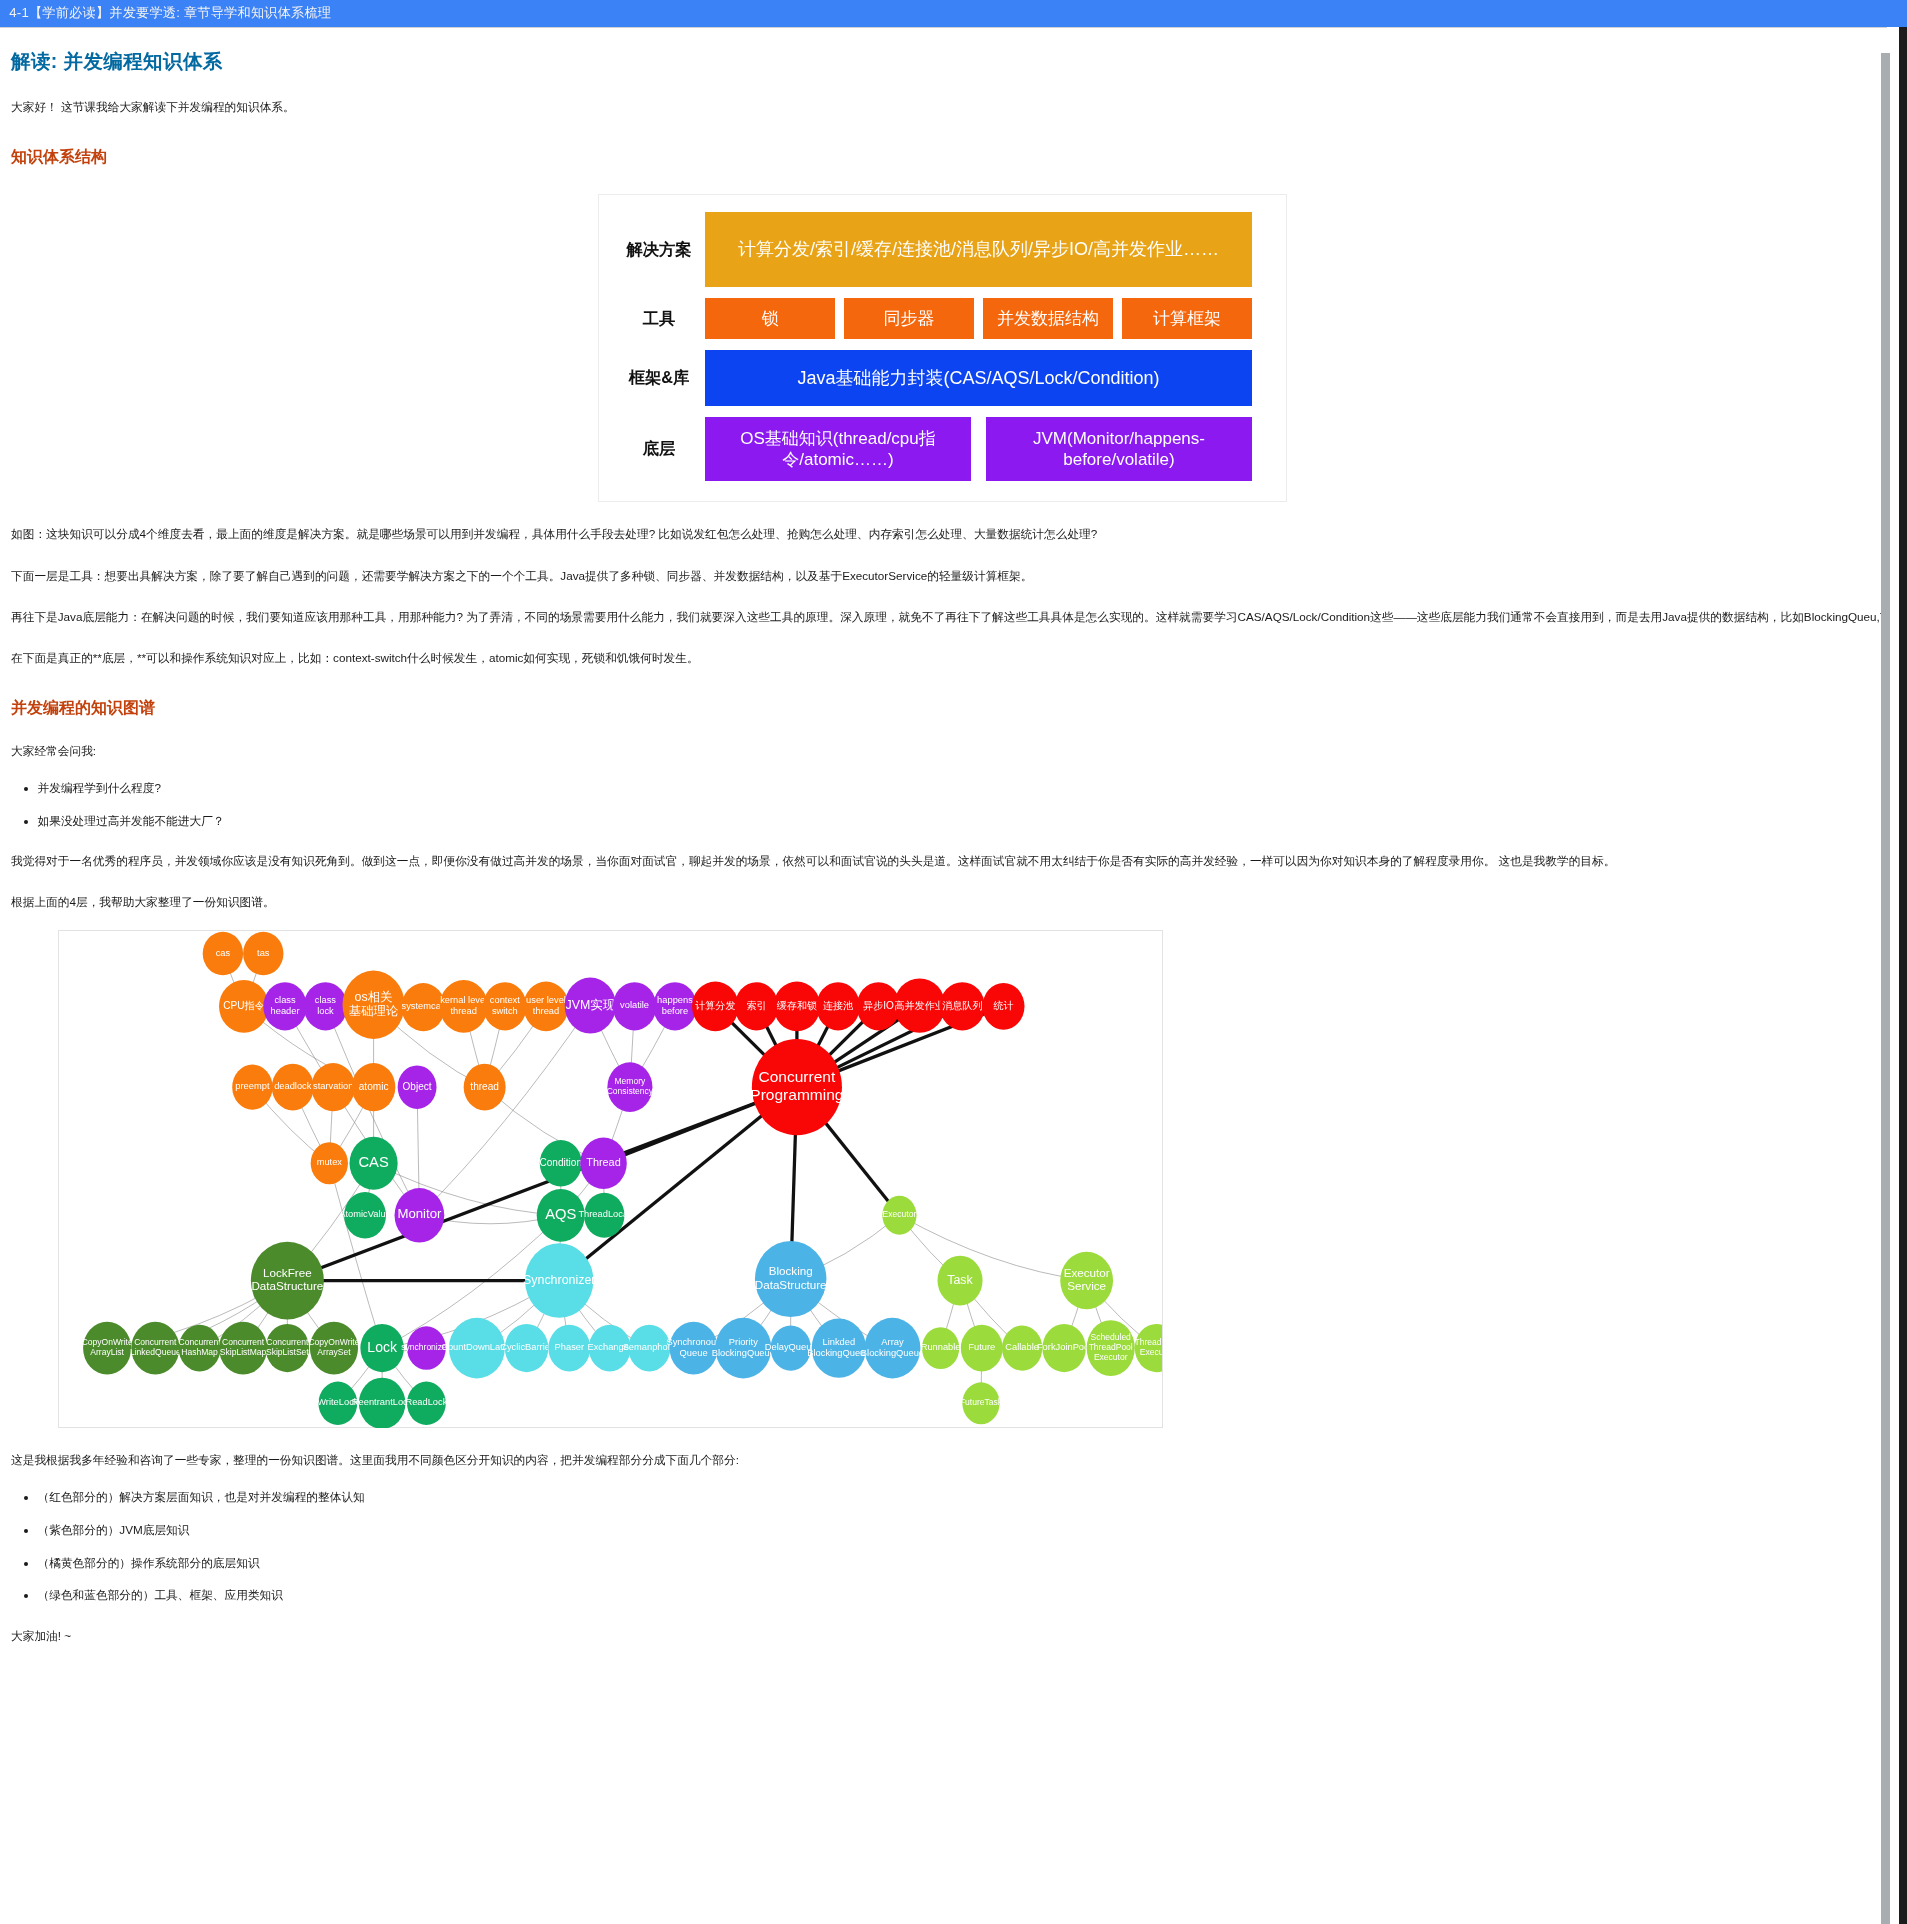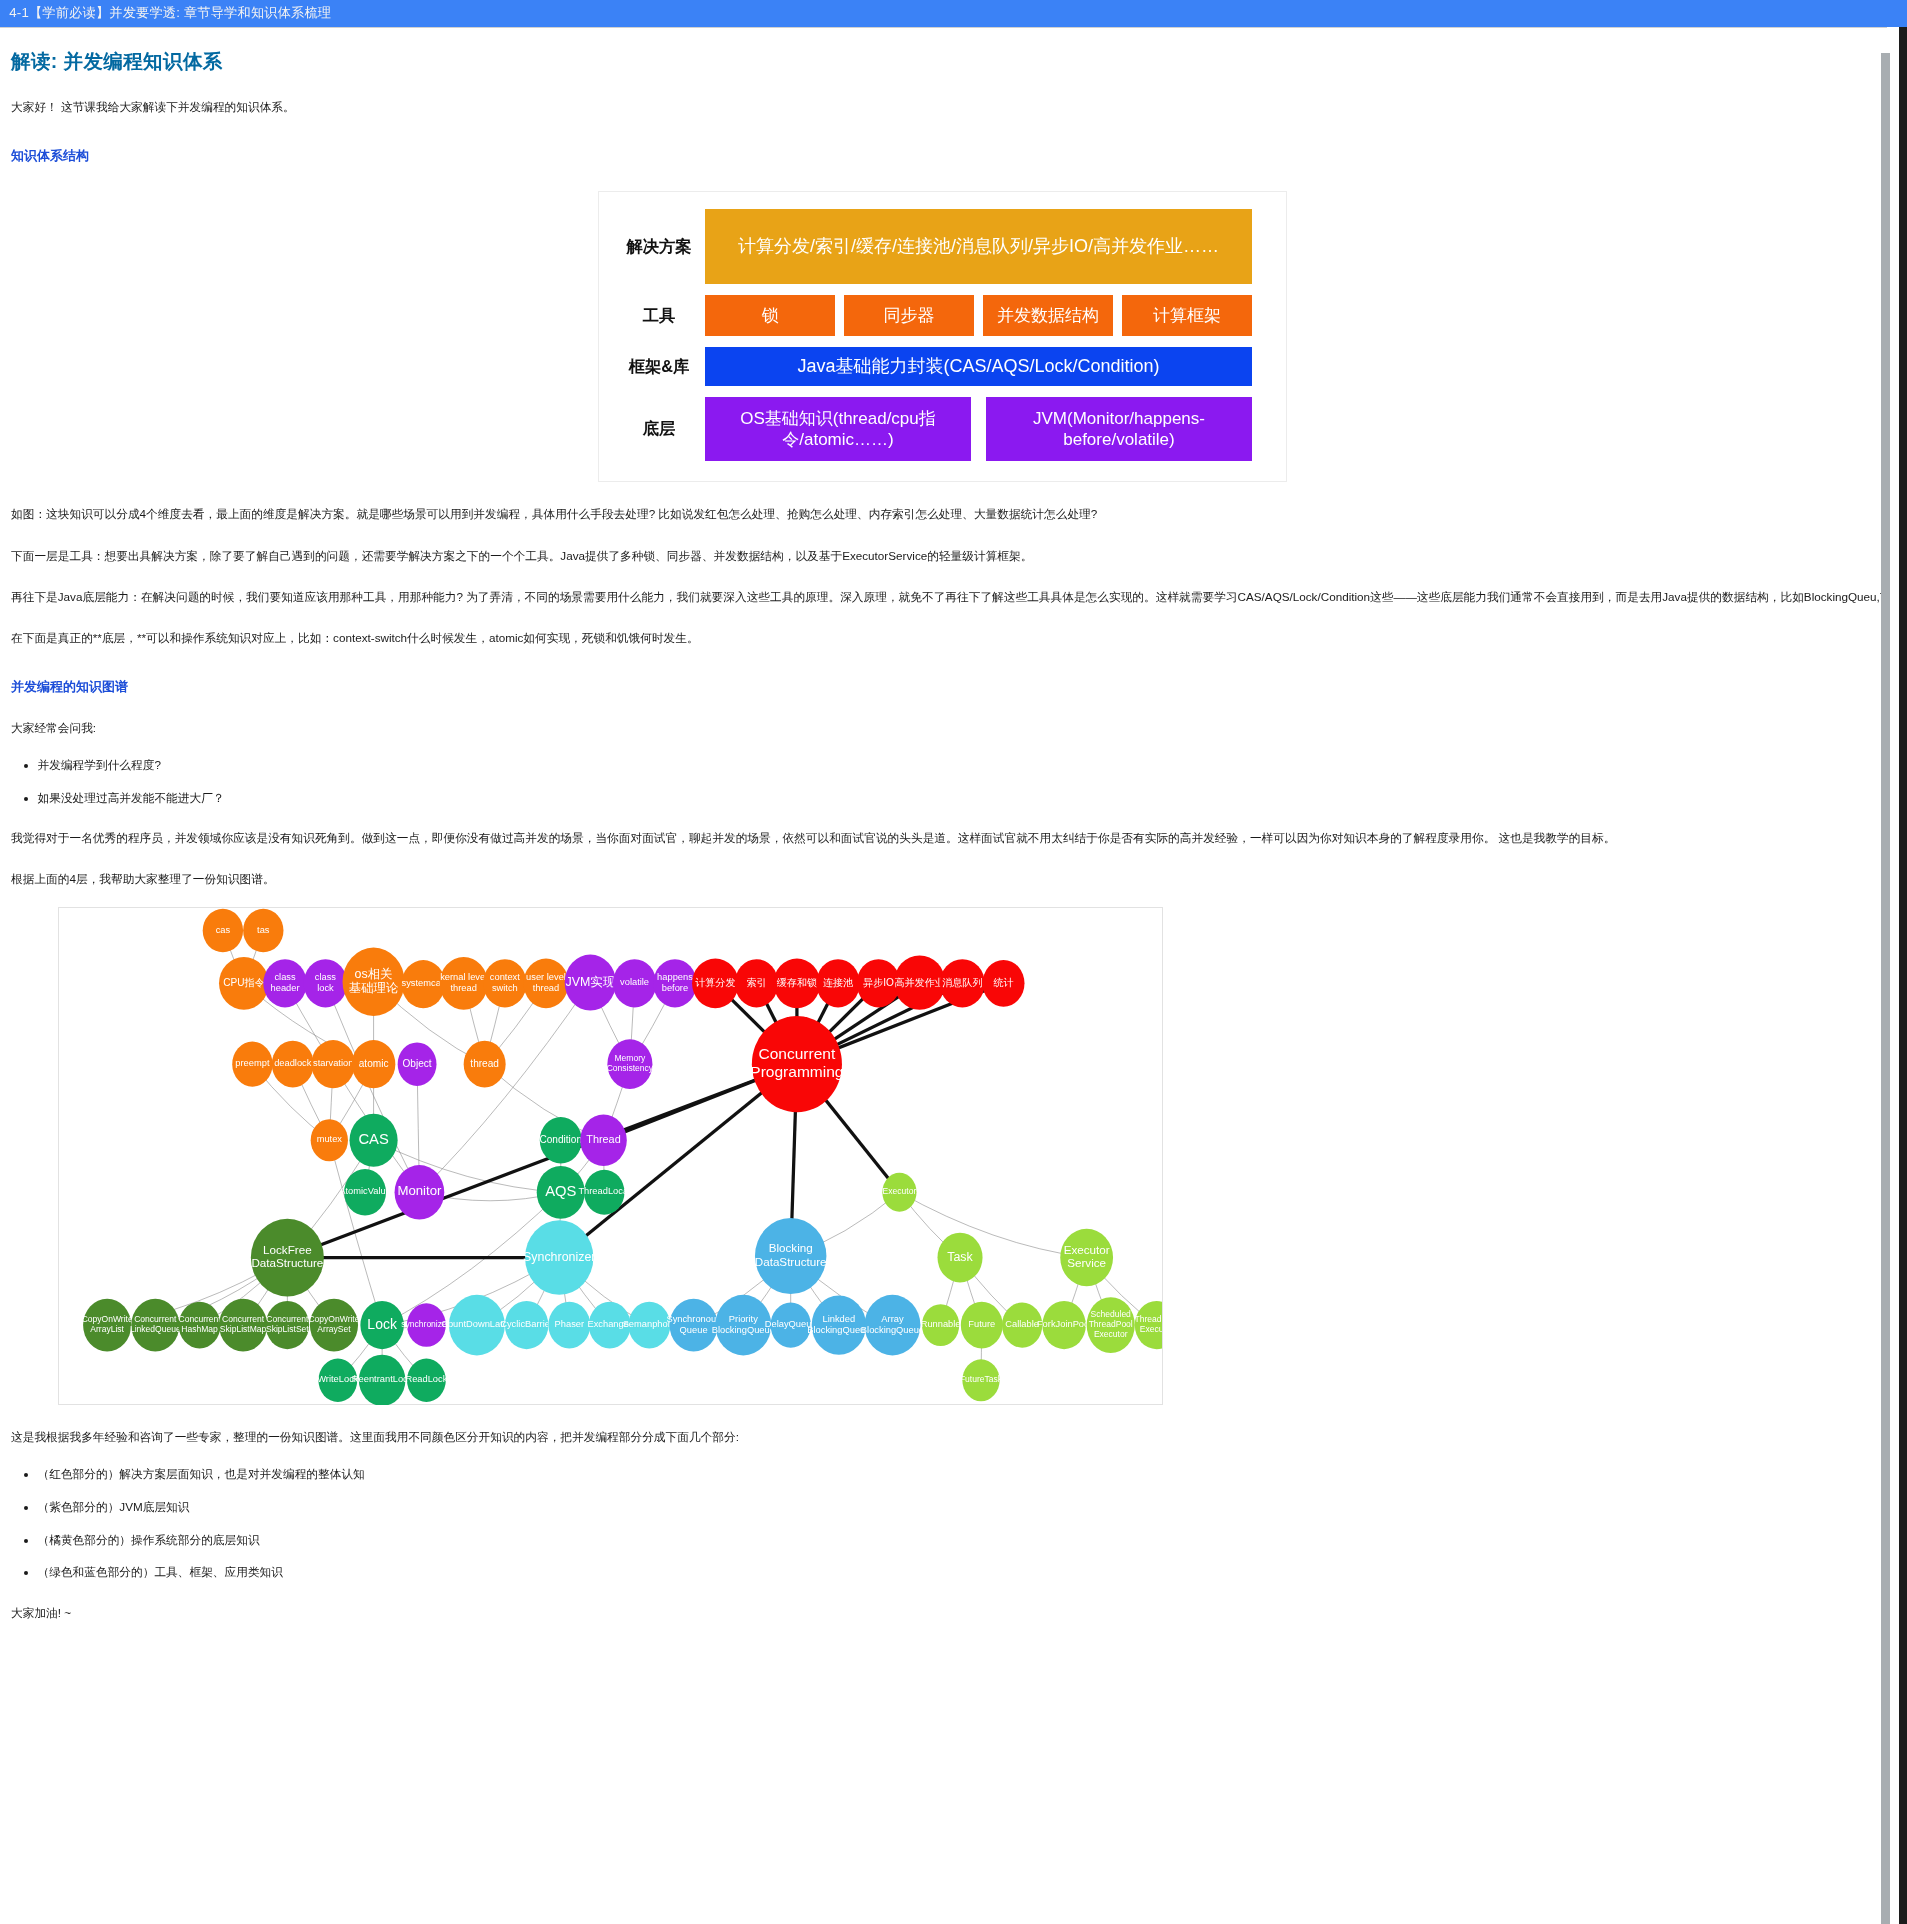--- a/index.html
+++ b/index.html
@@ -32,21 +32,21 @@
     position:absolute; top:26.5px; right:9.3px; width:9.3px; height:1898px;
     background:#a8adb1; border-radius:0;
   }
   .content { padding: 11px 14px 0 11px; }
 
   h1.doc-title {
     font-size:19.5px; font-weight:bold; color:#0369a1;
     margin:9.3px 0 0 0; letter-spacing:0.4px;
   }
   h2.sec {
-    font-size:13px; font-weight:bold; color:#1d4ed8;
+    font-size:16px; font-weight:bold; color:#c2410c;
     margin:31px 0 0 0;
   }
   p.body {
     font-size:11.7px; color:#1a1a1a; margin:23px 0 0 0; line-height:1.55;
     white-space:nowrap;
   }
   p.body.wrap { white-space:normal; }
   ul.bul { margin:20px 0 0 0; padding-left:26.5px; }
   ul.bul li { font-size:11.7px; color:#1a1a1a; margin:0 0 16.3px 0; line-height:1.4; }
 
@@ -62,21 +62,21 @@
     width:92px; flex:0 0 92px; text-align:center;
     font-size:16.3px; font-weight:bold; color:#111;
   }
   .stack-boxes { flex:1; display:flex; gap:8.6px; }
   .sbox {
     color:#fff; display:flex; align-items:center; justify-content:center;
     text-align:center; font-size:17px; line-height:1.28; padding:4.7px 6.2px;
   }
   .sbox.solutions { flex:1; height:75px; background:#e8a317; font-size:18px; }
   .sbox.tool { flex:1; height:41px; background:#f4670c; }
-  .sbox.lib { flex:1; height:39px; background:#0b44f0; font-size:18px; }
+  .sbox.lib { flex:1; height:56px; background:#0b44f0; font-size:18px; }
   .sbox.low { flex:1; height:64px; background:#8b19f0; }
   .row-low .stack-boxes { gap:15px; }
 
   
   .graph-frame {
     margin:18.7px 0 0 47px; width:1105px; height:498px;
     border:0.8px solid #e2e2e2; background:#fff; position:relative;
   }
   .graph-frame svg { position:absolute; inset:0; }
   .node-label {

